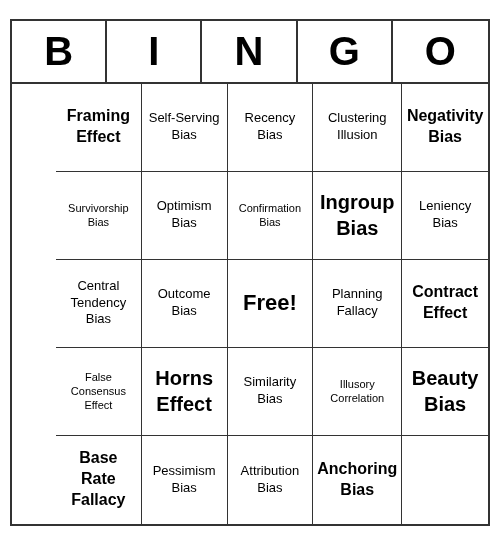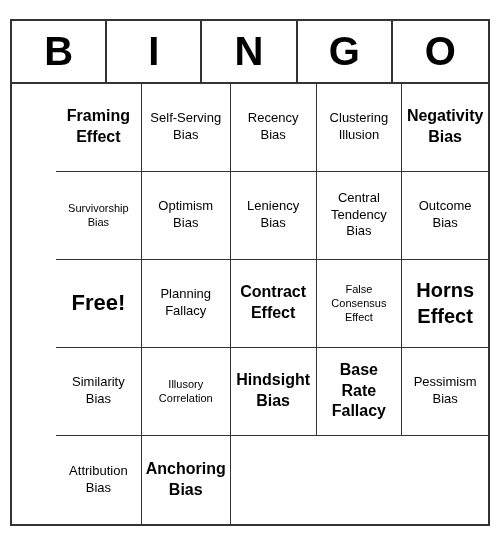--- a/index.html
+++ b/index.html
@@ -101,20 +101,26 @@
       <div class="bingo-cell">
         <span class="cell-text medium">Negativity Bias</span>
       </div>
       <div class="bingo-cell">
         <span class="cell-text small">Survivorship Bias</span>
       </div>
       <div class="bingo-cell">
         <span class="cell-text">Optimism Bias</span>
       </div>
       <div class="bingo-cell">
+        <span class="cell-text small">Confirmation Bias</span>
+      </div>
+      <div class="bingo-cell">
+        <span class="cell-text large">Ingroup Bias</span>
+      </div>
+      <div class="bingo-cell">
         <span class="cell-text">Leniency Bias</span>
       </div>
       <div class="bingo-cell">
         <span class="cell-text">Central Tendency Bias</span>
       </div>
       <div class="bingo-cell">
         <span class="cell-text">Outcome Bias</span>
       </div>
       <div class="bingo-cell">
         <span class="free-cell">Free!</span>
@@ -131,21 +137,21 @@
       <div class="bingo-cell">
         <span class="cell-text large">Horns Effect</span>
       </div>
       <div class="bingo-cell">
         <span class="cell-text">Similarity Bias</span>
       </div>
       <div class="bingo-cell">
         <span class="cell-text small">Illusory Correlation</span>
       </div>
       <div class="bingo-cell">
-        <span class="cell-text medium">Hindsight Bias</span>
+        <span class="cell-text large">Beauty Bias</span>
       </div>
       <div class="bingo-cell">
         <span class="cell-text medium">Base Rate Fallacy</span>
       </div>
       <div class="bingo-cell">
         <span class="cell-text">Pessimism Bias</span>
       </div>
       <div class="bingo-cell">
         <span class="cell-text">Attribution Bias</span>
       </div>

